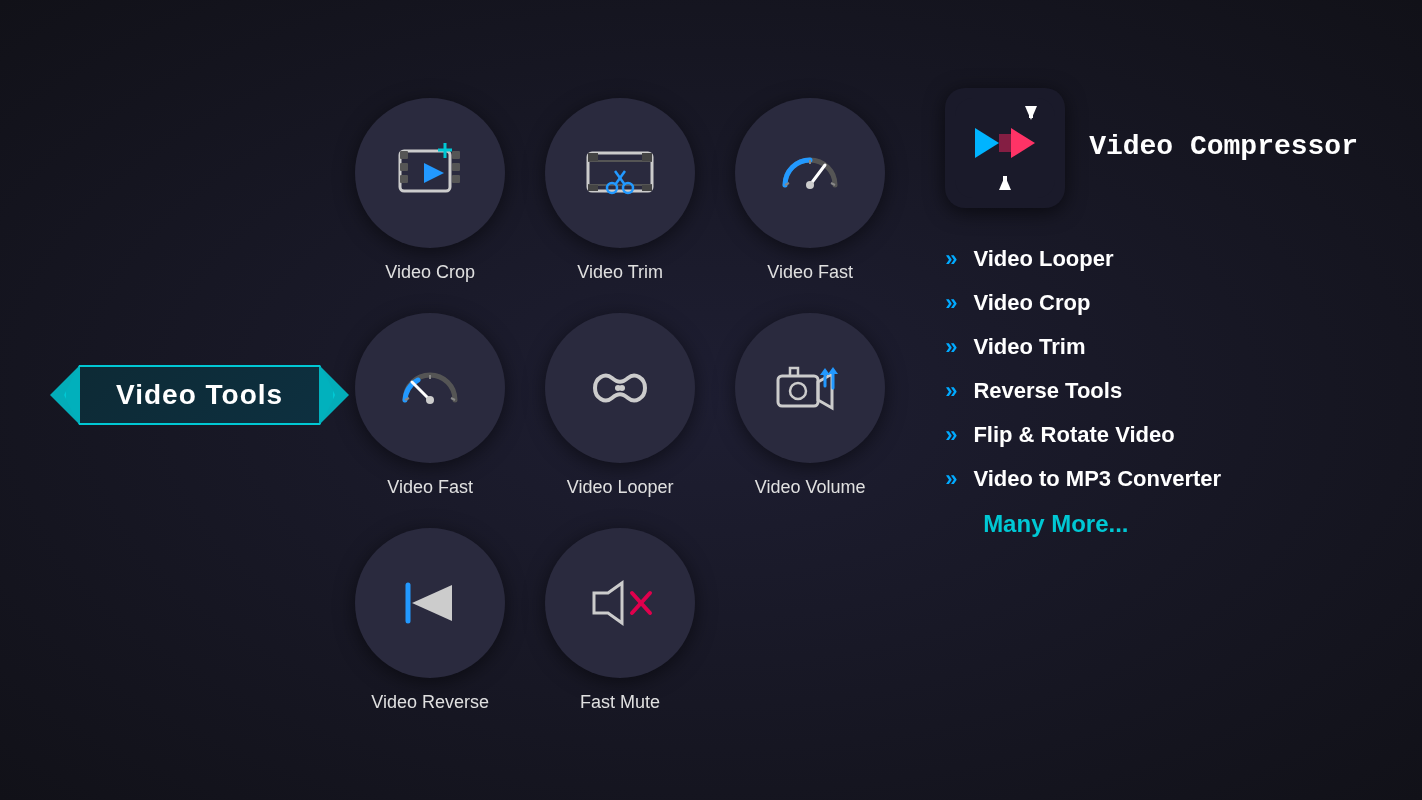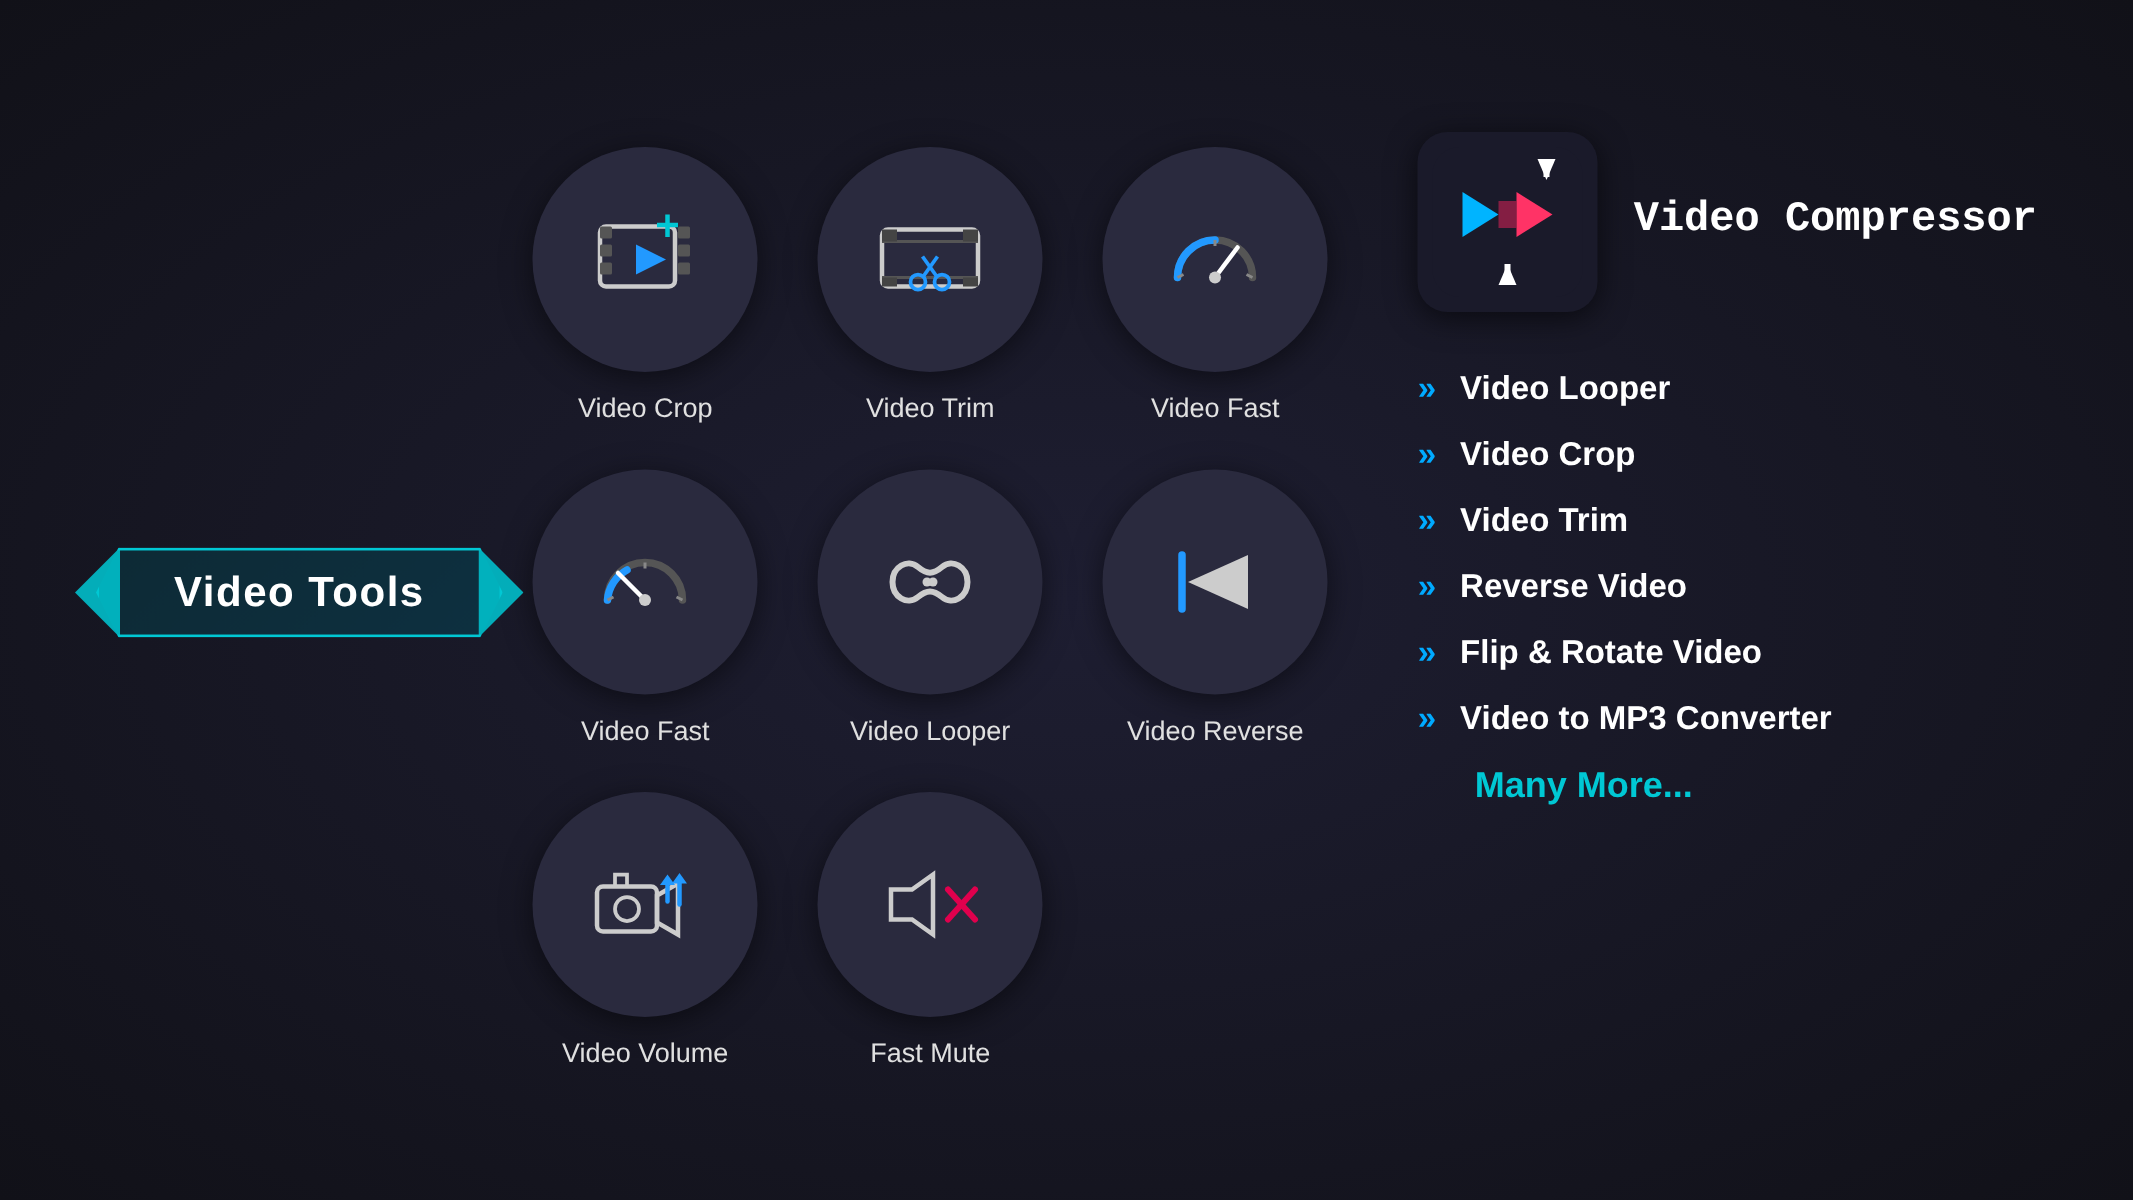--- a/index.html
+++ b/index.html
@@ -288,31 +288,20 @@
             <circle cx="42" cy="40" r="3" fill="#cccccc"></circle>
           </svg>
         </div>
         <span class="tool-label">Video Looper</span>
       </div>
 
       <div class="tool-item">
         <div class="tool-circle">
           <svg width="80" height="80" viewBox="0 0 80 80">
 
-            <line x1="18" y1="22" x2="18" y2="58" stroke="#2299ff" stroke-width="5" stroke-linecap="round"></line>
-            <polygon points="62,22 22,40 62,58" fill="#cccccc"></polygon>
-          </svg>
-        </div>
-        <span class="tool-label">Video Reverse</span>
-      </div>
-
-      <div class="tool-item">
-        <div class="tool-circle">
-          <svg width="80" height="80" viewBox="0 0 80 80">
-
             <rect x="8" y="28" width="40" height="30" rx="4" fill="none" stroke="#cccccc" stroke-width="3"></rect>
 
             <circle cx="28" cy="43" r="8" fill="none" stroke="#cccccc" stroke-width="2.5"></circle>
 
             <path d="M28,28 L28,20 L20,20 L20,28" fill="none" stroke="#cccccc" stroke-width="2.5"></path>
 
             <polygon points="48,34 62,26 62,60 48,52" fill="none" stroke="#cccccc" stroke-width="3"></polygon>
 
             <line x1="55" y1="38" x2="55" y2="25" stroke="#2299ff" stroke-width="3" stroke-linecap="round"></line>
             <polygon points="55,20 50,27 60,27" fill="#2299ff"></polygon>
@@ -320,20 +309,31 @@
             <polygon points="63,19 58,26 68,26" fill="#2299ff"></polygon>
           </svg>
         </div>
         <span class="tool-label">Video Volume</span>
       </div>
 
       <div class="tool-item">
         <div class="tool-circle">
           <svg width="80" height="80" viewBox="0 0 80 80">
 
+            <line x1="18" y1="22" x2="18" y2="58" stroke="#2299ff" stroke-width="5" stroke-linecap="round"></line>
+            <polygon points="62,22 22,40 62,58" fill="#cccccc"></polygon>
+          </svg>
+        </div>
+        <span class="tool-label">Video Reverse</span>
+      </div>
+
+      <div class="tool-item">
+        <div class="tool-circle">
+          <svg width="80" height="80" viewBox="0 0 80 80">
+
             <polygon points="14,30 28,30 42,20 42,60 28,50 14,50" fill="none" stroke="#cccccc" stroke-width="3"></polygon>
 
             <line x1="52" y1="30" x2="70" y2="50" stroke="#e0004d" stroke-width="4" stroke-linecap="round"></line>
             <line x1="70" y1="30" x2="52" y2="50" stroke="#e0004d" stroke-width="4" stroke-linecap="round"></line>
           </svg>
         </div>
         <span class="tool-label">Fast Mute</span>
       </div>
 
     </div>
@@ -376,21 +376,21 @@
         <span class="feature-label">Video Crop</span>
       </div>
 
       <div class="feature-item">
         <span class="chevron-icon">»</span>
         <span class="feature-label">Video Trim</span>
       </div>
 
       <div class="feature-item">
         <span class="chevron-icon">»</span>
-        <span class="feature-label">Reverse Video</span>
+        <span class="feature-label">Reverse Tools</span>
       </div>
 
       <div class="feature-item">
         <span class="chevron-icon">»</span>
         <span class="feature-label">Flip &amp; Rotate Video</span>
       </div>
 
       <div class="feature-item">
         <span class="chevron-icon">»</span>
         <span class="feature-label">Video to MP3 Converter</span>

